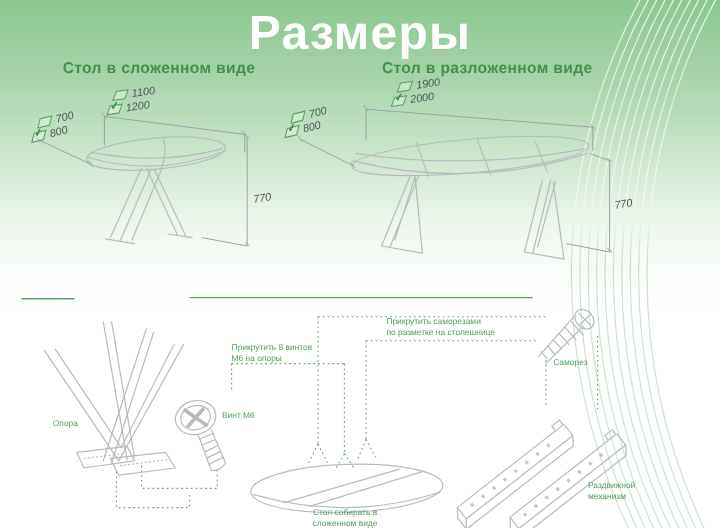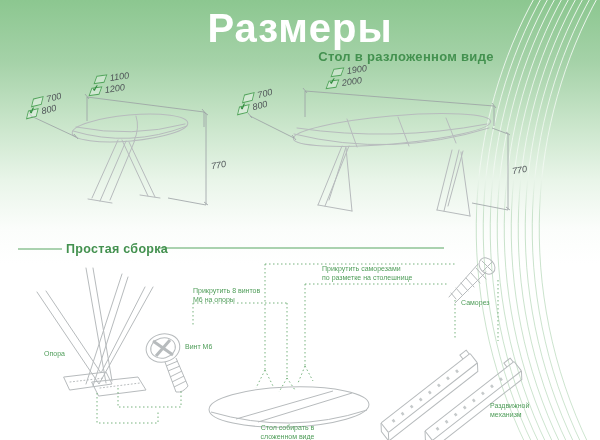--- a/index.html
+++ b/index.html
@@ -161,20 +161,21 @@
       <path d="M305 284 V 366 M305 366 l-7 17 M305 366 l8 15"></path>
       <path d="M265 264 H 455"></path>
       <path d="M305 284 H 448"></path>
       <path d="M455 300 V 338"></path>
       <path d="M498 280 V 341"></path>
     </g>
   </svg>
 
   <div class="abs title">Размеры</div>
 
+  <div class="abs sec-h" style="left:40px;top:49px;width:185px;">Стол в сложенном виде</div>
   <div class="abs sec-h" style="left:316px;top:49px;width:180px;">Стол в разложенном виде</div>
 
   <div class="abs dimrow" style="left:95px;top:75px;">
     <span class="cb"></span>
     <span class="dimnum">1100</span>
   </div>
   <div class="abs dimrow" style="left:90px;top:87px;">
     <span class="cb checked"></span>
     <span class="dimnum">1200</span>
   </div>
@@ -199,21 +200,20 @@
   <div class="abs dimrow tilt" style="left:243px;top:94px;">
     <span class="cb"></span>
     <span class="dimnum">700</span>
   </div>
   <div class="abs dimrow tilt" style="left:238px;top:106px;">
     <span class="cb checked"></span>
     <span class="dimnum">800</span>
   </div>
   <div class="abs dimnum h770" style="left:512px;top:165px;">770</div>
 
-  <div class="abs asm-h" style="left:66px;top:242px;">Простая сборка</div>
 
   <div class="abs lbl" style="left:44px;top:350px;">Опора</div>
   <div class="abs lbl" style="left:185px;top:343px;">Винт М6</div>
   <div class="abs lbl" style="left:193px;top:287px;">Прикрутить 8 винтов
 М6 на опоры</div>
   <div class="abs lbl" style="left:322px;top:265px;">Прикрутить саморезами
 по разметке на столешнице</div>
   <div class="abs lbl" style="left:461px;top:299px;">Саморез</div>
   <div class="abs lbl" style="left:490px;top:402px;">Раздвижной
 механизм</div>

